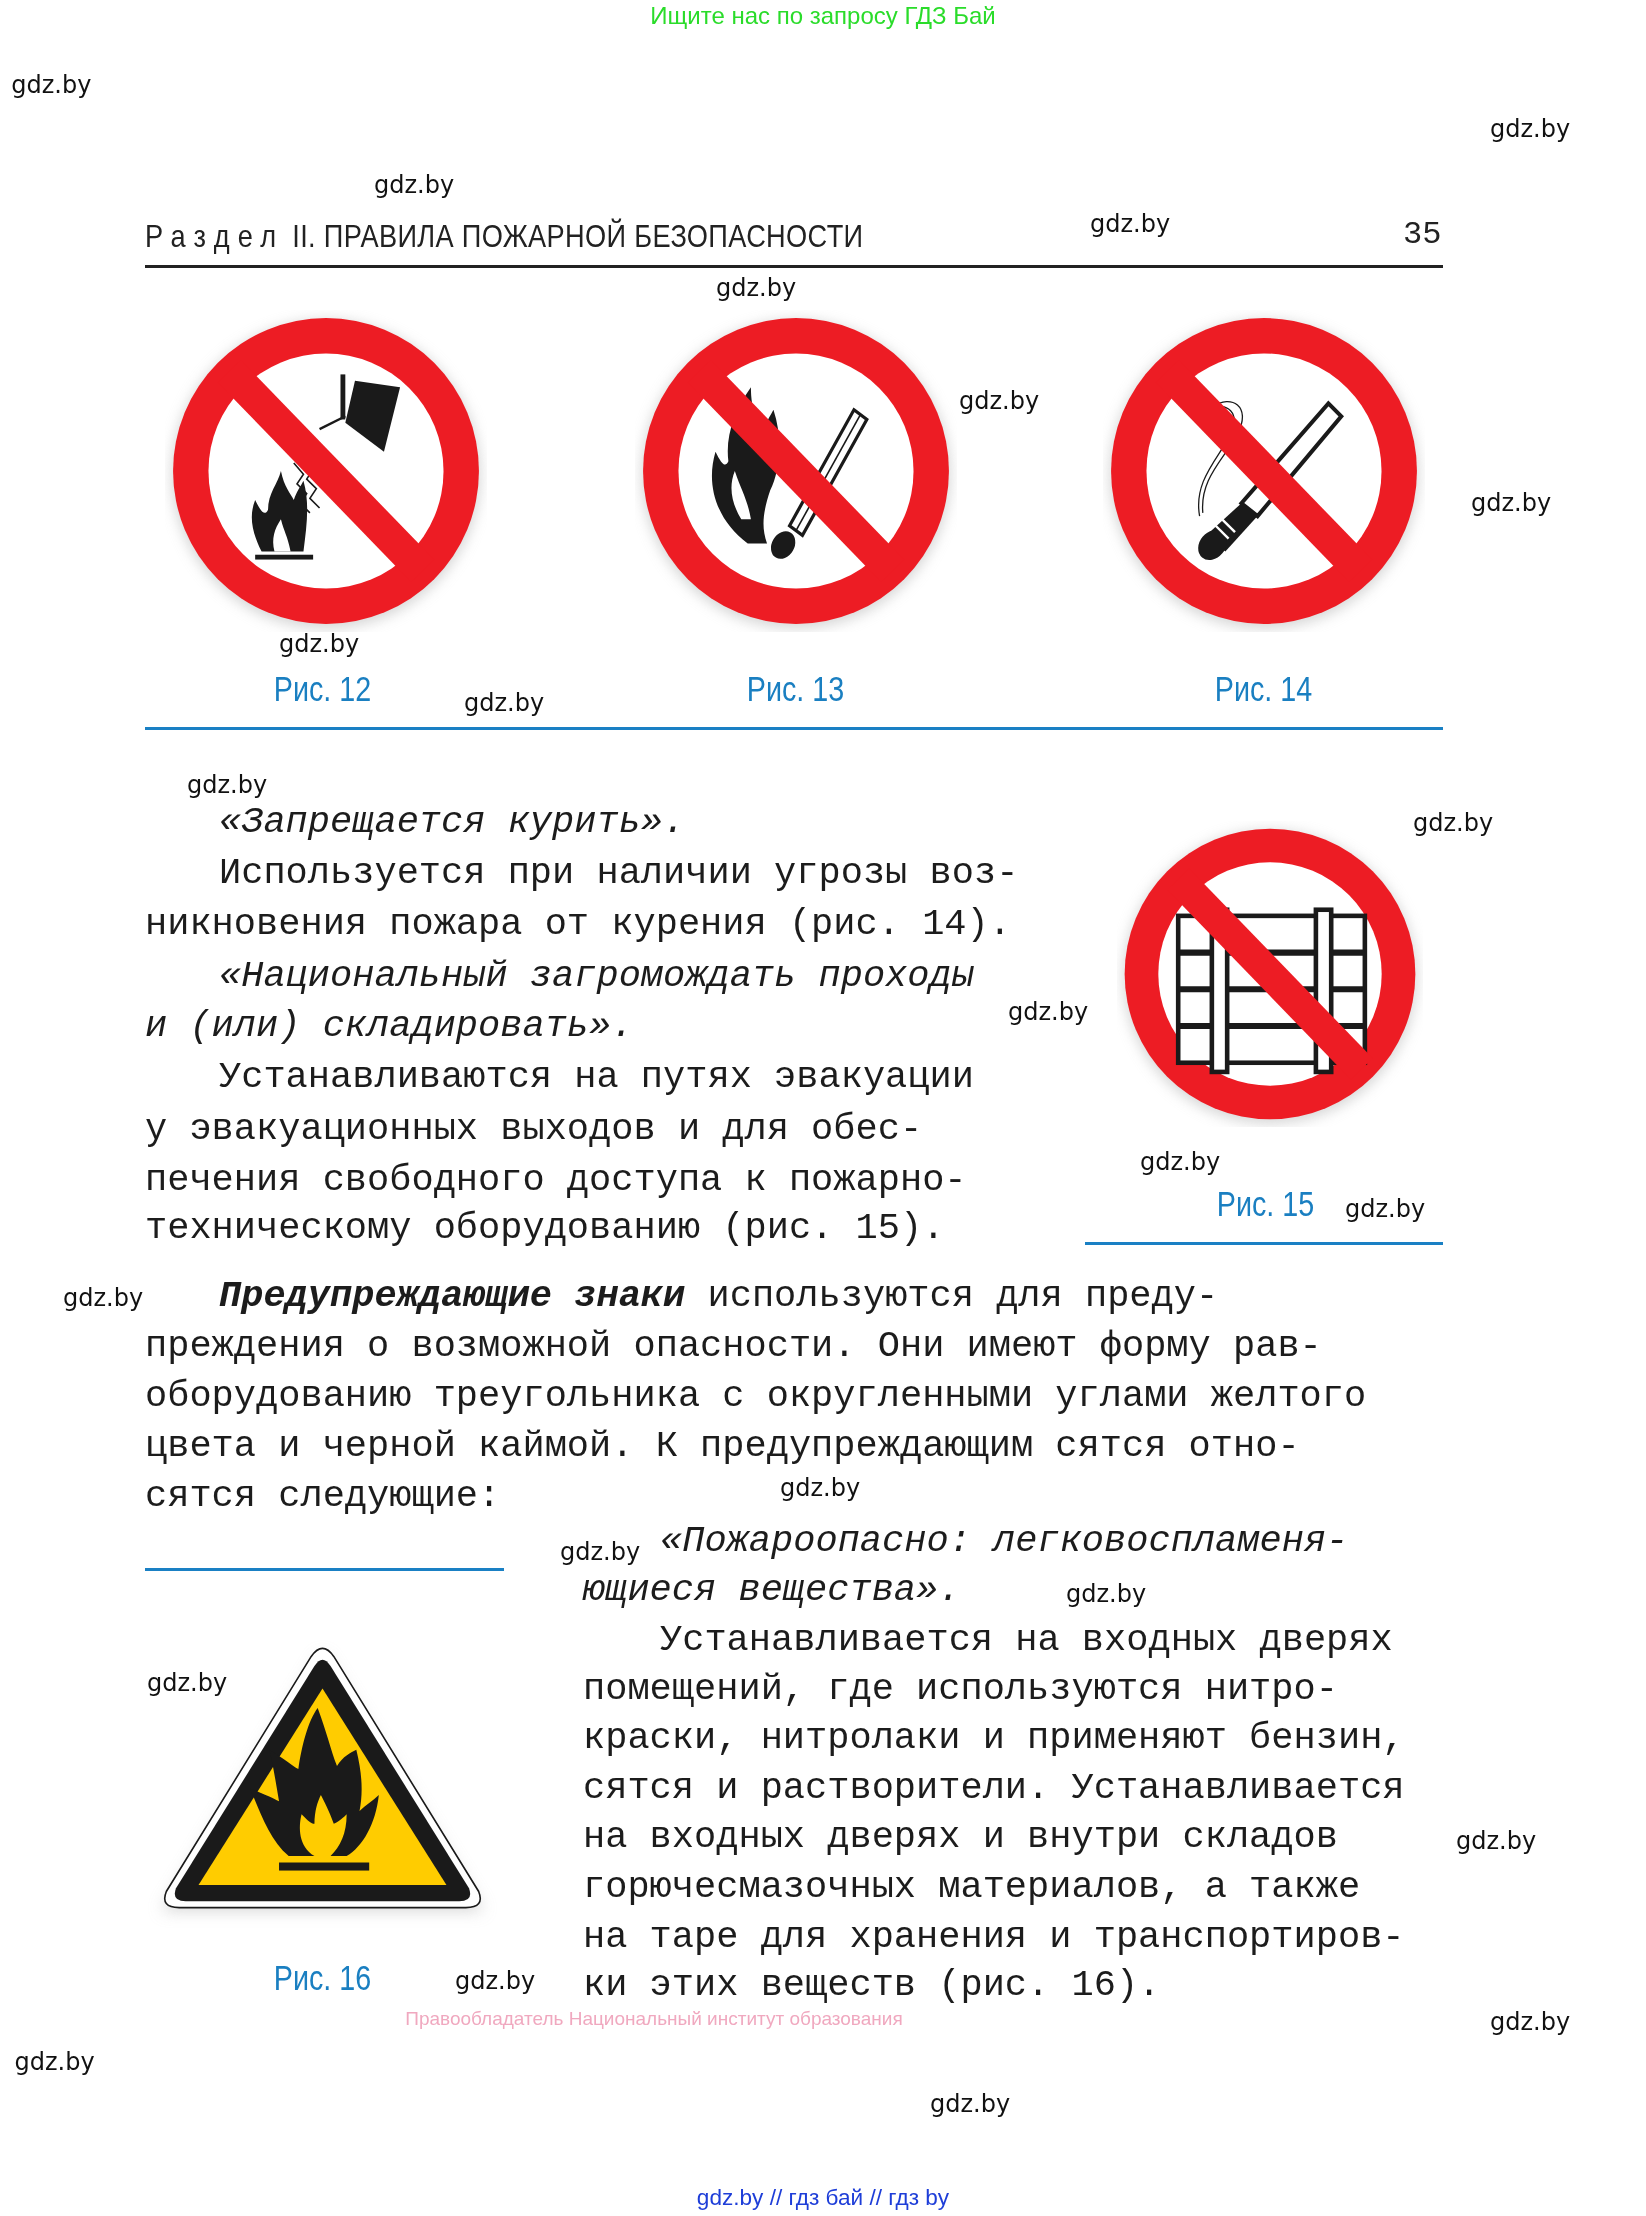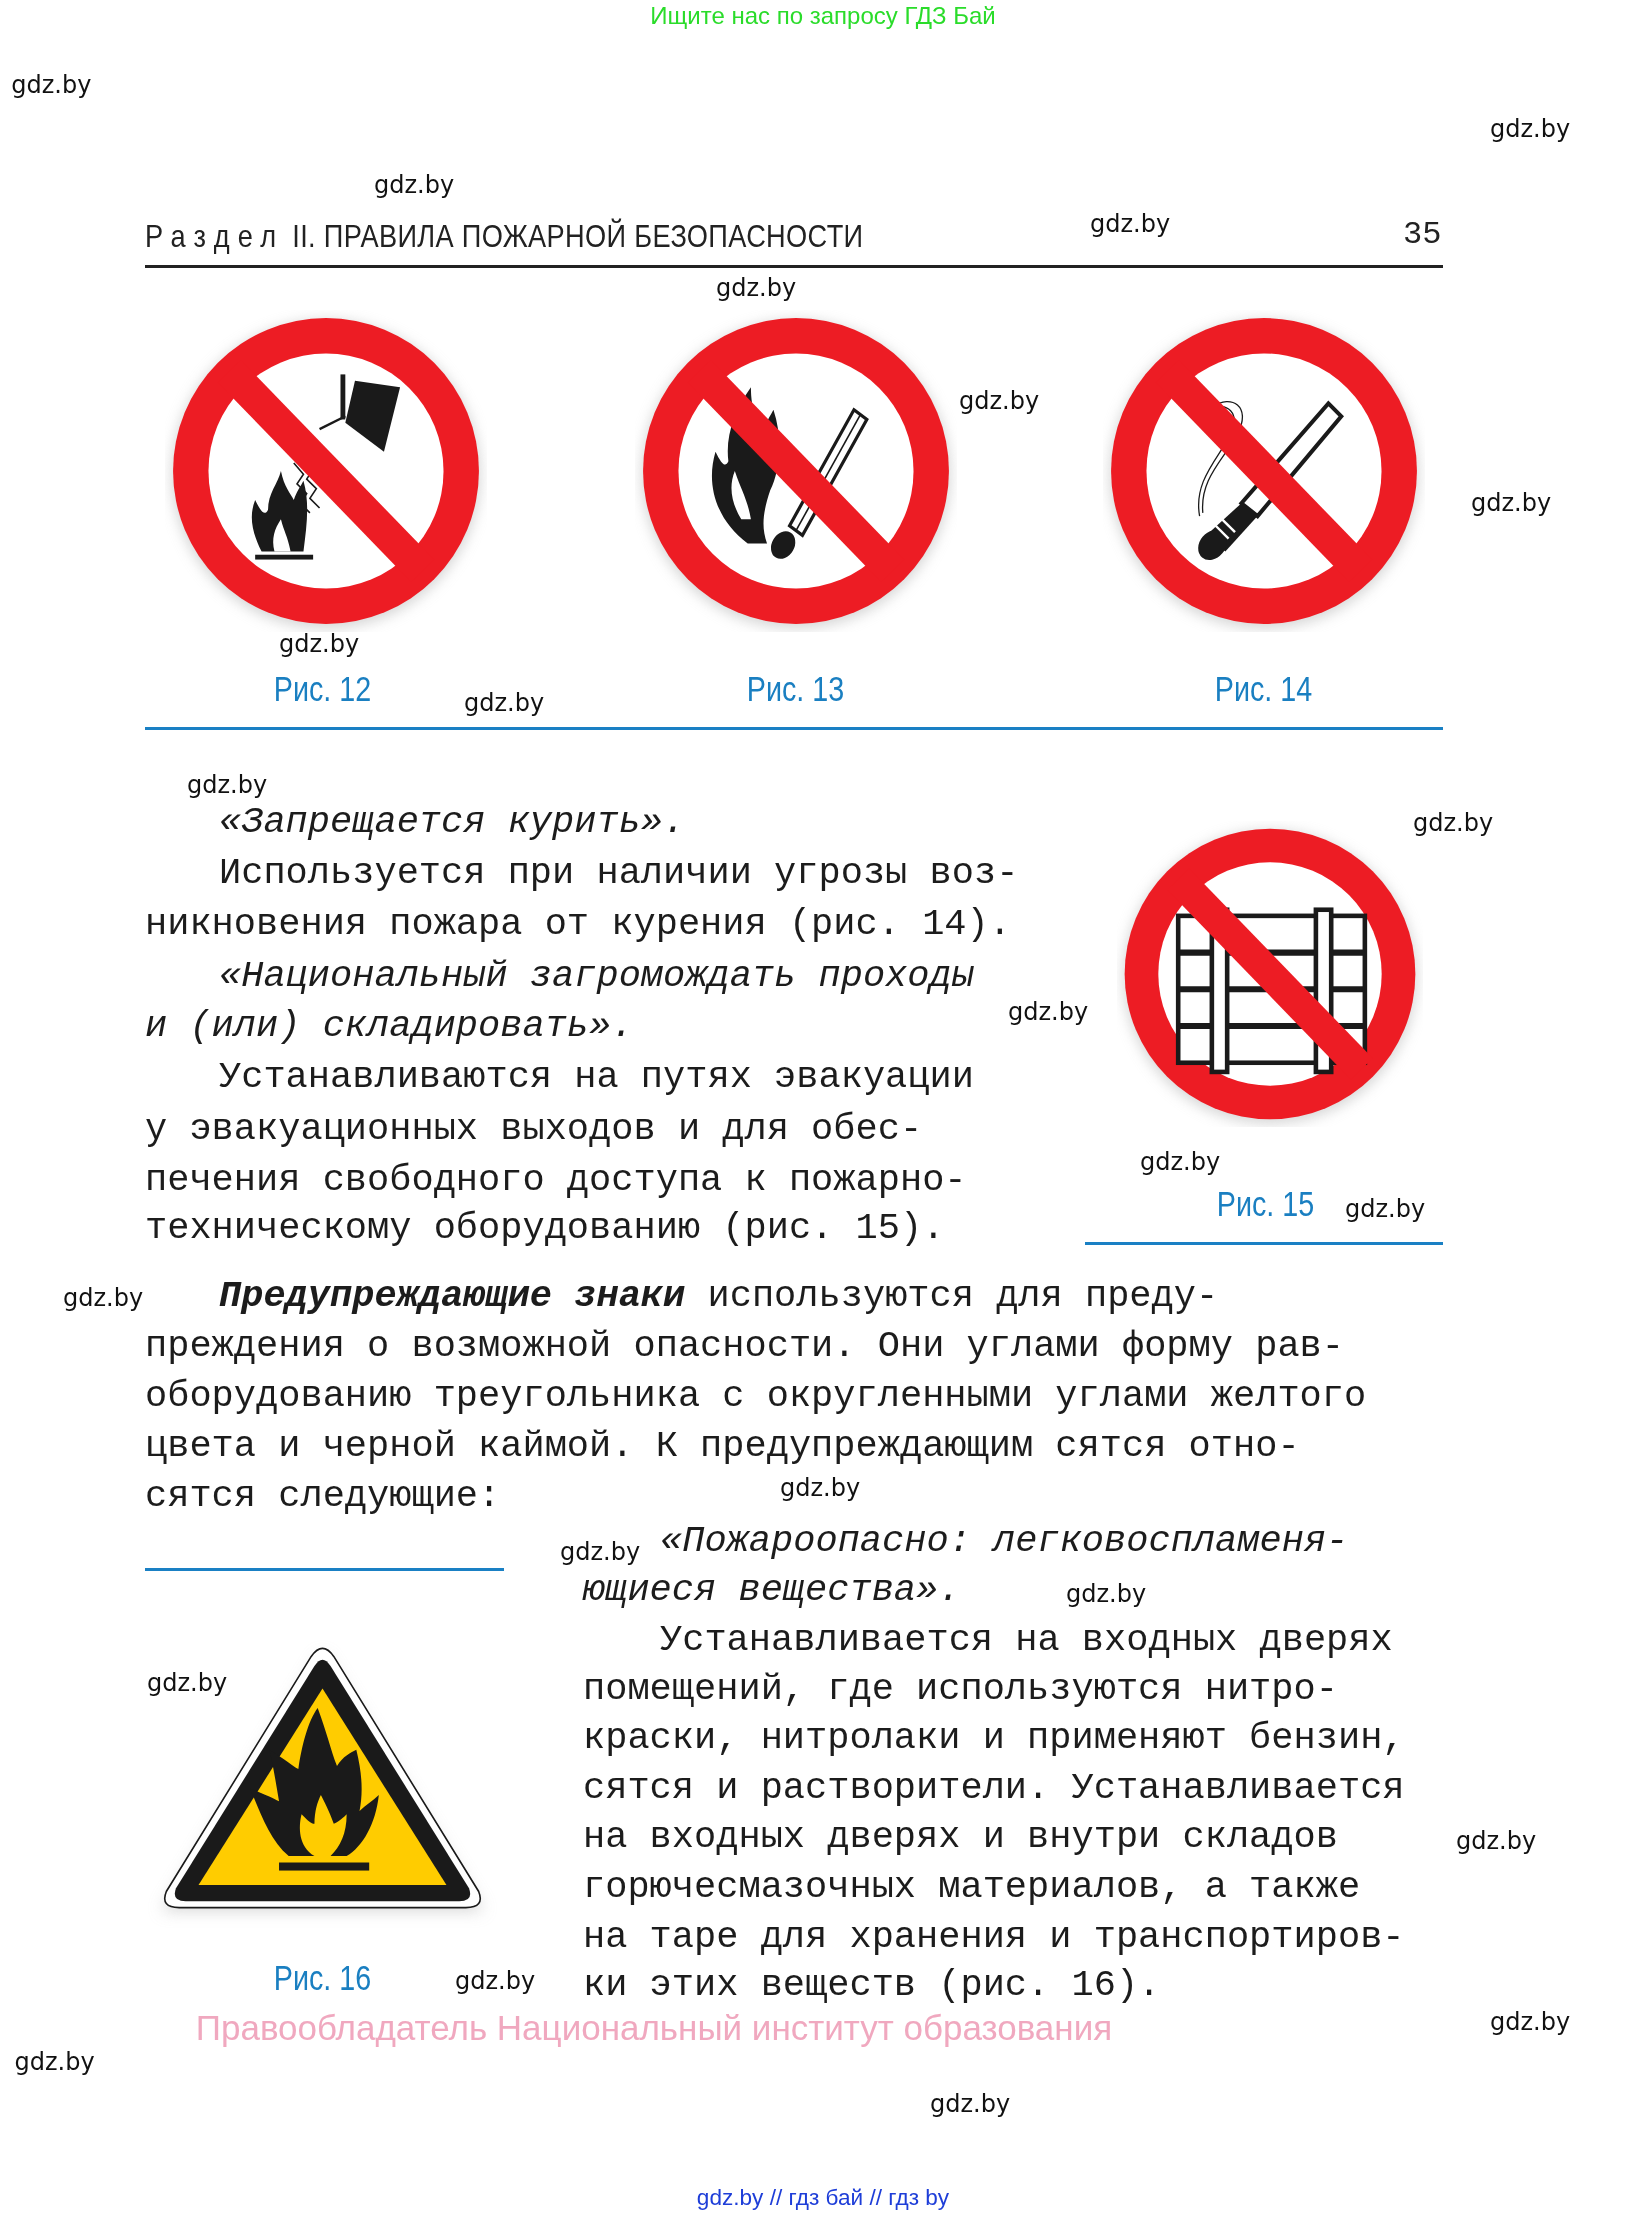--- a/index.html
+++ b/index.html
@@ -12,21 +12,21 @@
   .header-title { left:145px; top:218px; font-size:32px; color:#222; letter-spacing:0.4px; transform:scaleX(0.85); transform-origin:left; white-space:nowrap; }
   .header-title .spaced { letter-spacing:9.7px; }
   .page-num { left:1403px; top:216px; font-size:32px; color:#222; }
   .header-rule { left:145px; top:265px; width:1298px; height:3.2px; background:#222; }
   .caption { font-size:35px; color:#1a7fc1; transform:scaleX(0.82); transform-origin:center; white-space:nowrap; text-align:center; }
   .blue-rule { height:3.2px; background:#1a80c4; }
   .sign { position:absolute; }
   .text-line { position:absolute; font-size:37px; color:#1c1c1c; white-space:nowrap; transform-origin:left; }
   .ital { font-style:italic; }
   .bold-ital { font-style:italic; font-weight:bold; }
-  .footer-pink { top:2008px; left:0; width:1308px; text-align:center; color:#f0a8bf; font-size:35px; }
+  .footer-pink { top:2008px; left:0; width:1308px; text-align:center; color:#f0a8bf; font-size:19px; }
   .footer-links { top:2185px; left:0; width:1646px; text-align:center; color:#1e3ed8; font-size:22.6px; }
 </style>
 </head>
 <body>
 
 <div class="abs sans top-banner">Ищите нас по запросу ГДЗ Бай</div>
 
 <div class="wm" style="left:11.3px;top:71px">gdz.by</div>
 <div class="wm" style="left:1490px;top:115px">gdz.by</div>
 <div class="wm" style="left:374px;top:171px">gdz.by</div>
@@ -148,21 +148,21 @@
   <line x1="40" y1="38" x2="160" y2="162" stroke="#ed1c24" stroke-width="20"></line>
 </svg>
 <div class="abs sans caption" style="left:1177px;top:1184px;width:177px">Рис. 15</div>
 <div class="abs blue-rule" style="left:1085px;top:1242px;width:358px"></div>
 
 <div>
   <div class="text-line serif" style="left:219px;top:1275px">
     <span class="bold-ital">Предупреждающие знаки</span>
     <span>используются для преду-</span>
   </div>
-  <div class="text-line serif" style="left:145px;top:1325px">преждения о возможной опасности. Они углами форму рав-</div>
+  <div class="text-line serif" style="left:145px;top:1325px">преждения о возможной опасности. Они имеют форму рав-</div>
   <div class="text-line serif" style="left:145px;top:1375px">оборудованию треугольника с округленными углами желтого</div>
   <div class="text-line serif" style="left:145px;top:1425px">цвета и черной каймой. К предупреждающим сятся отно-</div>
   <div class="text-line serif" style="left:145px;top:1475px">сятся следующие:</div>
 </div>
 
 <div class="abs blue-rule" style="left:145px;top:1568px;width:359px"></div>
 
 <svg class="sign" style="left:137px;top:1621px" width="371" height="322" viewBox="0 0 230 200">
   <filter id="sh2" x="-20%" y="-20%" width="140%" height="140%">
       <feGaussianBlur stdDeviation="5"></feGaussianBlur>

